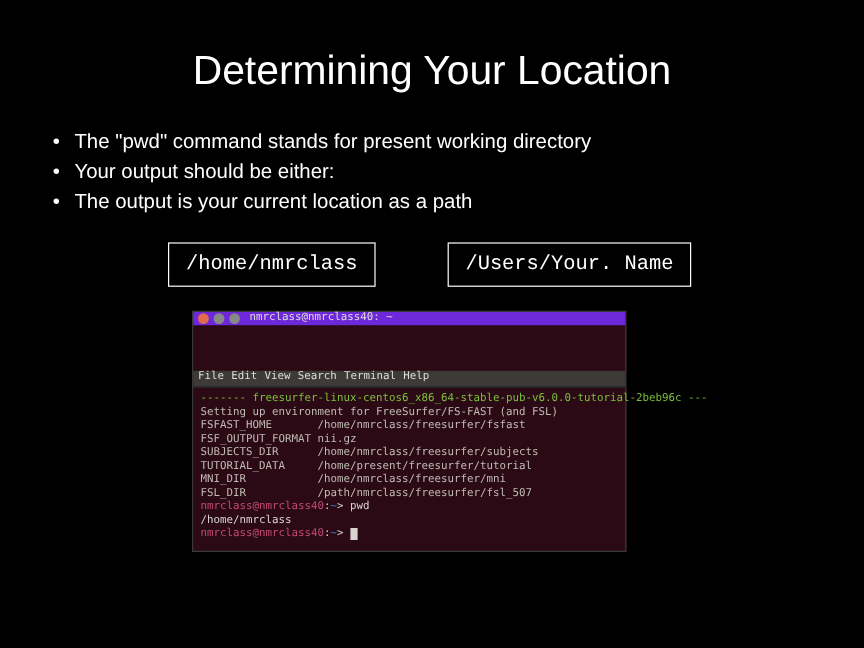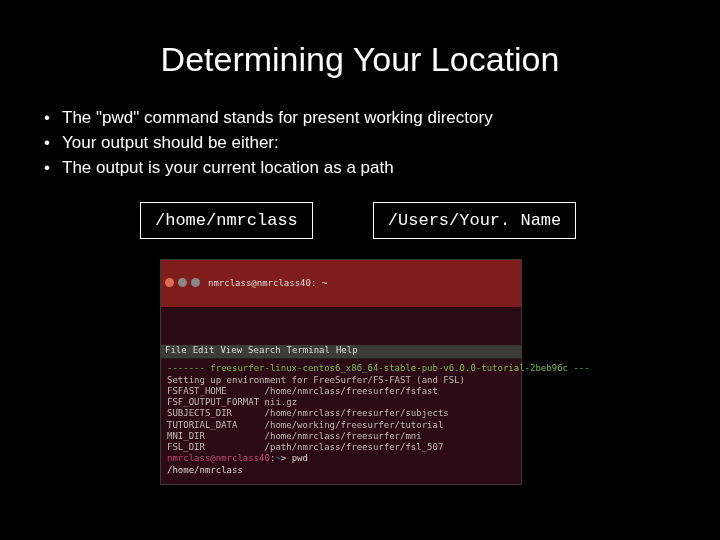--- a/index.html
+++ b/index.html
@@ -58,24 +58,25 @@
   .terminal {
     width: 360px;
     margin: 20px 0 0 160px;
     background: #2b0a16;
     border: 1px solid #3a3a3a;
     font-family: "DejaVu Sans Mono", "Courier New", monospace;
     font-size: 9px;
     line-height: 1.25;
   }
   .term-titlebar {
-    background: #7f1d1d;
+    background: #6d28d9;
     display: flex;
+    align-items: center;
     gap: 4px;
-    padding: 18px 4px;
+    padding: 0 4px;
     font-size: 9px;
     color: #ddd;
   }
   .tb-btn {
     width: 9px;
     height: 9px;
     border-radius: 50%;
     display: inline-block;
   }
   .tb-close { background: #e06b4f; }
@@ -141,21 +142,22 @@
       <span>Search</span>
       <span>Terminal</span>
       <span>Help</span>
     </div>
     <div class="term-body">
       <div class="tline green">------- freesurfer-linux-centos6_x86_64-stable-pub-v6.0.0-tutorial-2beb96c ---</div>
       <div class="tline dim">Setting up environment for FreeSurfer/FS-FAST (and FSL)</div>
       <div class="tline"><span class="dim">FSFAST_HOME</span><span class="dim">       </span><span class="dim">/home/nmrclass/freesurfer/fsfast</span></div>
       <div class="tline"><span class="dim">FSF_OUTPUT_FORMAT</span><span class="dim"> </span><span class="dim">nii.gz</span></div>
       <div class="tline"><span class="dim">SUBJECTS_DIR</span><span class="dim">      </span><span class="dim">/home/nmrclass/freesurfer/subjects</span></div>
-      <div class="tline"><span class="dim">TUTORIAL_DATA</span><span class="dim">     </span><span class="dim">/home/working/freesurfer/tutorial</span></div>
+      <div class="tline"><span class="dim">TUTORIAL_DATA</span><span class="dim">     </span><span class="dim">/home/present/freesurfer/tutorial</span></div>
       <div class="tline"><span class="dim">MNI_DIR</span><span class="dim">           </span><span class="dim">/home/nmrclass/freesurfer/mni</span></div>
       <div class="tline"><span class="dim">FSL_DIR</span><span class="dim">           </span><span class="dim">/path/nmrclass/freesurfer/fsl_507</span></div>
       <div class="tline"><span class="prompt-user">nmrclass@nmrclass40</span><span class="white">:</span><span class="prompt-path">~</span><span class="white">&gt; </span><span class="white">pwd</span></div>
       <div class="tline white">/home/nmrclass</div>
+      <div class="tline"><span class="prompt-user">nmrclass@nmrclass40</span><span class="white">:</span><span class="prompt-path">~</span><span class="white">&gt; </span><span class="cursor"></span></div>
     </div>
   </div>
 
 </div>
 
 </body></html>

